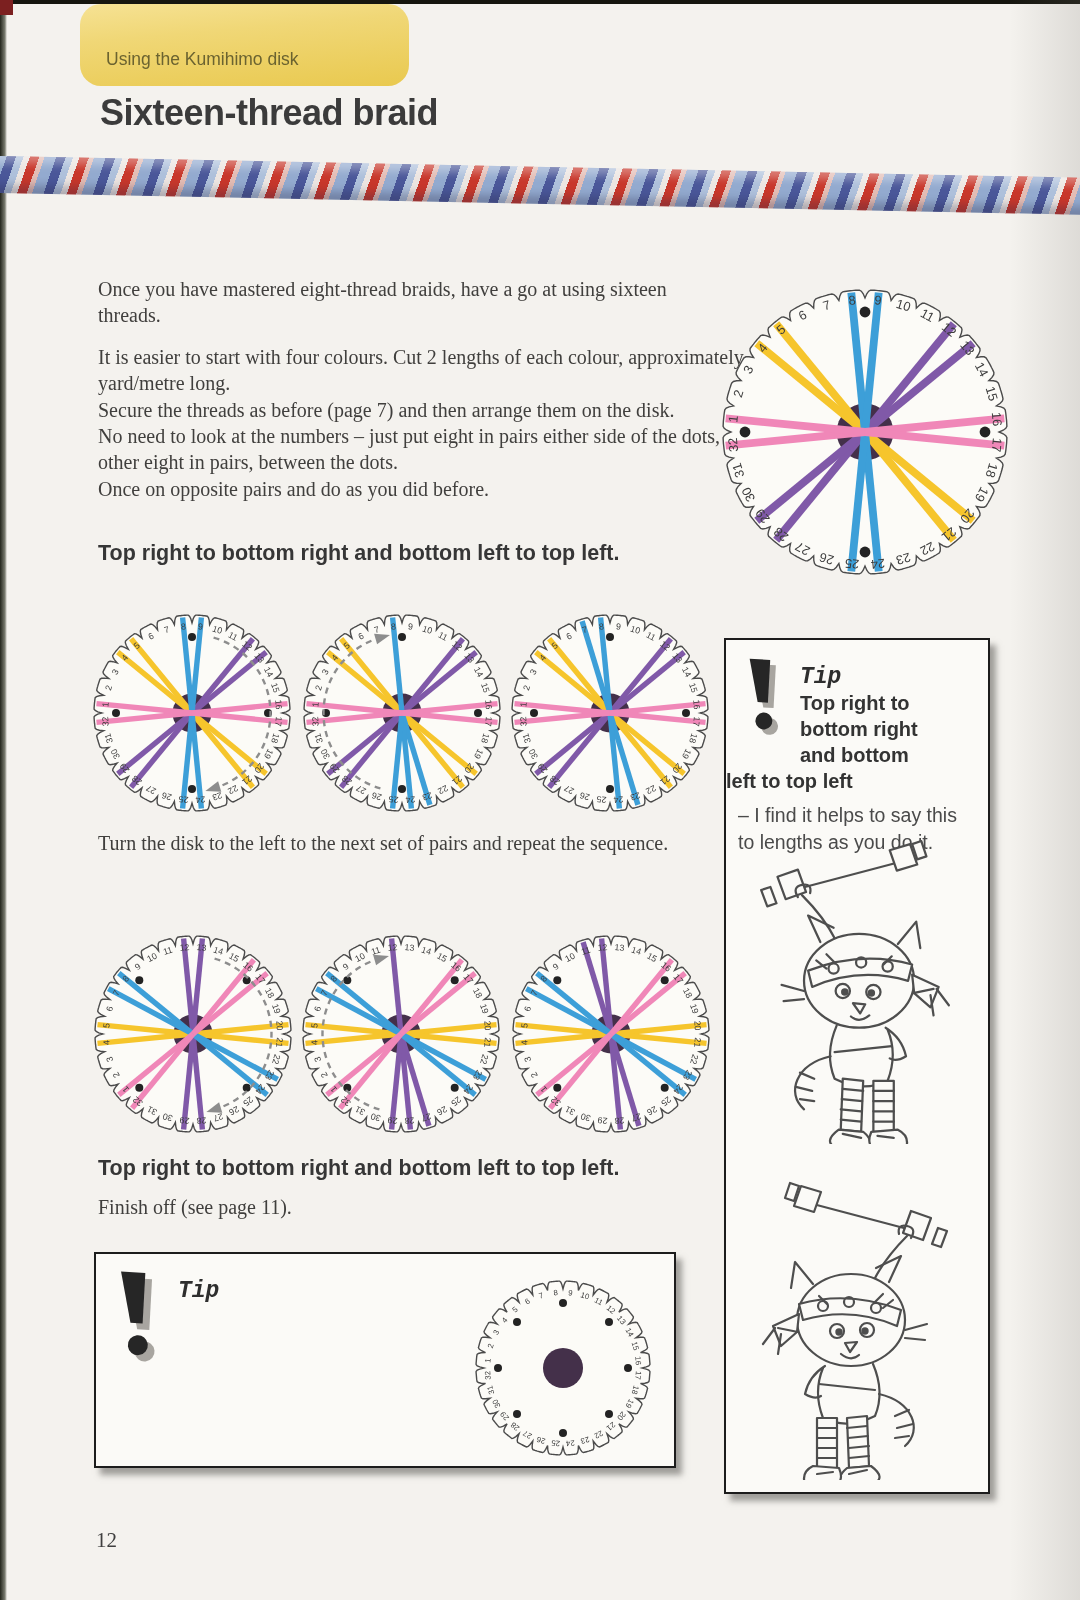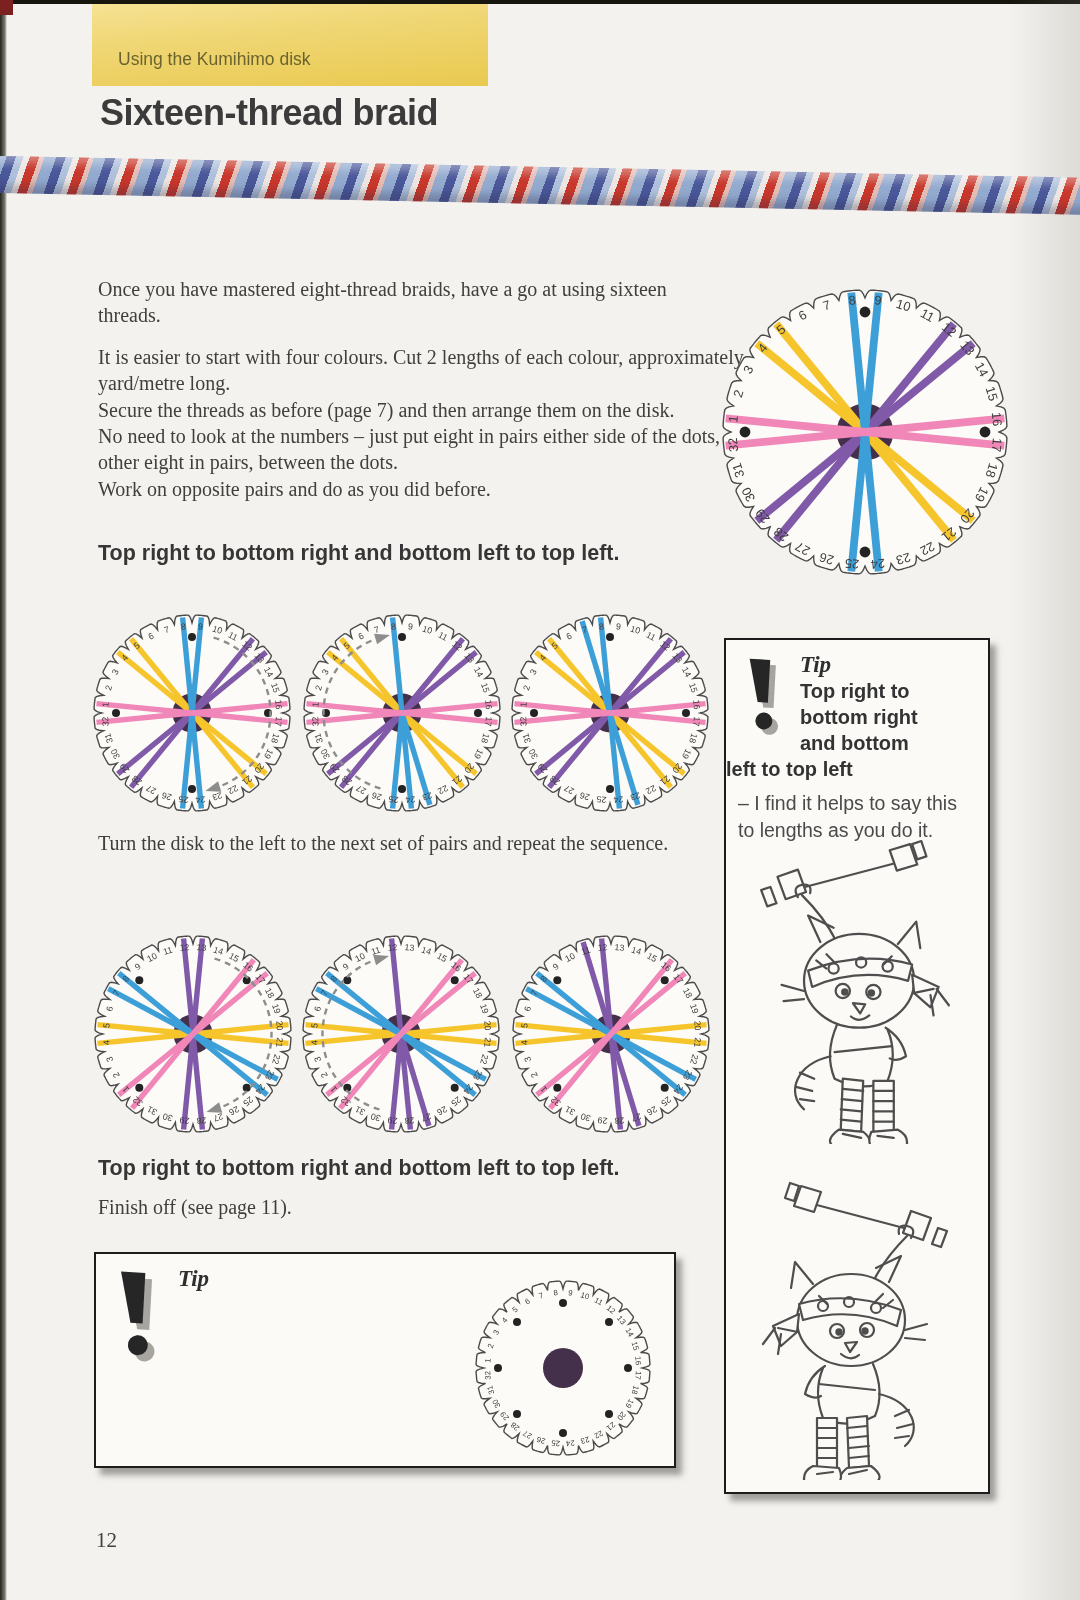--- a/index.html
+++ b/index.html
@@ -5,21 +5,21 @@
   html,body{margin:0;padding:0;background:#d8d6d2;}
   #page{position:relative;width:1080px;height:1600px;background:#f4f2ee;overflow:hidden;
         font-family:"Liberation Serif",serif;color:#403f3d;}
   .abs{position:absolute;}
   
   #edge-top{left:0;top:0;width:100%;height:4px;background:#16160f;}
   #edge-left{left:0;top:0;width:7px;height:100%;background:linear-gradient(90deg,#23251c,#7a7c70 70%,rgba(255,255,255,0));}
   #edge-speck{left:0;top:0;width:13px;height:15px;background:#7c2020;}
   #right-shade{right:0;top:0;width:70px;height:100%;background:linear-gradient(90deg,rgba(0,0,0,0),rgba(120,116,110,0.18));}
   
-  #tab{left:92px;top:4px;width:396px;height:82px;background:linear-gradient(175deg,#f7e withered294 0%,#f2d878 30%,#e9c94f 100%);}
+  #tab{left:80px;top:4px;width:329px;height:82px;background:linear-gradient(175deg,#f7e withered294 0%,#f2d878 30%,#e9c94f 100%);border-radius:21px;}
   #tab{background:linear-gradient(175deg,#f6e294 0%,#f0d776 35%,#e9c94f 100%);}
   #tab-label{position:absolute;left:26px;bottom:16px;font-family:"Liberation Sans",sans-serif;
              font-size:17.5px;color:#6b6330;}
   #title{left:100px;top:92px;font-family:"Liberation Sans",sans-serif;font-weight:bold;
          font-size:36px;color:#3b3b3b;letter-spacing:-0.5px;text-align:right;}
   
   #braid{left:-20px;top:167px;width:1140px;height:37px;transform:rotate(1.15deg);
     background:repeating-linear-gradient(108deg,#c8372b 0 9px,#e3bcb4 9px 14px,#93aacf 14px 25px,#4a5799 25px 34px,#aec0db 34px 41px,#ece5e1 41px 47px);
     box-shadow:inset 0 7px 9px rgba(255,255,255,0.35), inset 0 -8px 9px rgba(40,40,70,0.30);
     border-radius:4px;}
@@ -31,22 +31,22 @@
   #step1{left:98px;top:541px;}
   #mid-text{left:98px;top:830px;width:600px;font-size:20px;line-height:1.35;}
   #step2{left:98px;top:1156px;}
   #finish{left:98px;top:1196px;font-size:20px;}
   #page-number{left:96px;top:1528px;font-size:21px;color:#3f3f3f;}
   
   .tipbox{background:#fbfaf7;border:2px solid #1c1c1c;box-shadow:6px 7px 6px rgba(90,88,84,0.55);}
   #tip-bottom{left:94px;top:1252px;width:578px;height:212px;}
   #tip-right{left:724px;top:638px;width:262px;height:852px;}
   .tip-icon{float:left;margin:14px 14px 6px 16px;}
-  .tip-title{font-family:Liberation Serif, serif;font-style:italic;font-weight:bold;
-             font-size:23px;color:#2e2e2e;margin-top:12px;}
+  .tip-title{font-family:Liberation Mono, monospace;font-style:italic;font-weight:bold;
+             font-size:23px;color:#2e2e2e;margin-top:24px;}
   .tip-bold{font-family:"Liberation Sans",sans-serif;font-weight:bold;font-size:20px;
             line-height:1.3;color:#333;width:196px;}
   .tip-body{font-family:"Liberation Sans",sans-serif;font-size:19.5px;line-height:1.38;color:#4a4a4a;}
   #tip-right .tip-body{clear:left;margin:8px 14px 0 12px;}
   #tip-bottom .tip-body{width:372px;}
   .cat{position:absolute;}
   
   .disk{position:absolute;}
 </style>
 </head>
@@ -65,21 +65,21 @@
 
   <div class="abs" id="title">Sixteen-thread braid</div>
 
   <div class="abs" id="braid"></div>
 
   <div class="abs" id="intro">
     <p class="first">Once you have mastered eight-thread braids, have a go at using sixteen threads.</p>
     <p>It is easier to start with four colours. Cut 2 lengths of each colour, approximately 1 yard/metre long.</p>
     <p>Secure the threads as before (page 7) and then arrange them on the disk.</p>
     <p>No need to look at the numbers – just put eight in pairs either side of the dots, and the other eight in pairs, between the dots.</p>
-    <p>Work on opposite pairs and do as you did before.</p>
+    <p>Once on opposite pairs and do as you did before.</p>
   </div>
 
   <div class="disk" style="left:715px;top:282px;"><svg width="300" height="300" viewBox="0 0 300 300">
         <path d="M150.0,16.0L151.8,11.8L153.7,9.2L155.6,8.1L157.4,8.2L159.3,8.3L161.1,8.4L163.0,8.6L164.8,8.8L166.7,9.0L168.5,9.2L170.4,9.5L172.2,9.8L173.9,11.2L175.2,14.1L176.1,18.6L178.7,14.8L181.1,12.6L183.1,12.0L185.0,12.4L186.8,12.8L188.5,13.3L190.3,13.8L192.1,14.4L193.9,14.9L195.6,15.5L197.4,16.1L199.1,16.8L200.5,18.5L201.2,21.6L201.3,26.2L204.6,23.0L207.3,21.3L209.4,21.1L211.1,21.8L212.8,22.6L214.5,23.5L216.1,24.3L217.8,25.2L219.4,26.1L221.0,27.0L222.6,28.0L224.2,29.0L225.2,30.9L225.3,34.1L224.4,38.6L228.3,36.1L231.3,35.0L233.4,35.1L235.0,36.2L236.4,37.3L237.9,38.5L239.4,39.6L240.8,40.8L242.2,42.0L243.6,43.2L245.0,44.5L246.4,45.7L247.0,47.8L246.4,51.0L244.8,55.2L249.0,53.6L252.2,53.0L254.3,53.6L255.5,55.0L256.8,56.4L258.0,57.8L259.2,59.2L260.4,60.6L261.5,62.1L262.7,63.6L263.8,65.0L264.9,66.6L265.0,68.7L263.9,71.7L261.4,75.6L265.9,74.7L269.1,74.8L271.0,75.8L272.0,77.4L273.0,79.0L273.9,80.6L274.8,82.2L275.7,83.9L276.5,85.5L277.4,87.2L278.2,88.9L278.9,90.6L278.7,92.7L277.0,95.4L273.8,98.7L278.4,98.8L281.5,99.5L283.2,100.9L283.9,102.6L284.5,104.4L285.1,106.1L285.6,107.9L286.2,109.7L286.7,111.5L287.2,113.2L287.6,115.0L288.0,116.9L287.4,118.9L285.2,121.3L281.4,123.9L285.9,124.8L288.8,126.1L290.2,127.8L290.5,129.6L290.8,131.5L291.0,133.3L291.2,135.2L291.4,137.0L291.6,138.9L291.7,140.7L291.8,142.6L291.9,144.4L290.8,146.3L288.2,148.2L284.0,150.0L288.2,151.8L290.8,153.7L291.9,155.6L291.8,157.4L291.7,159.3L291.6,161.1L291.4,163.0L291.2,164.8L291.0,166.7L290.8,168.5L290.5,170.4L290.2,172.2L288.8,173.9L285.9,175.2L281.4,176.1L285.2,178.7L287.4,181.1L288.0,183.1L287.6,185.0L287.2,186.8L286.7,188.5L286.2,190.3L285.6,192.1L285.1,193.9L284.5,195.6L283.9,197.4L283.2,199.1L281.5,200.5L278.4,201.2L273.8,201.3L277.0,204.6L278.7,207.3L278.9,209.4L278.2,211.1L277.4,212.8L276.5,214.5L275.7,216.1L274.8,217.8L273.9,219.4L273.0,221.0L272.0,222.6L271.0,224.2L269.1,225.2L265.9,225.3L261.4,224.4L263.9,228.3L265.0,231.3L264.9,233.4L263.8,235.0L262.7,236.4L261.5,237.9L260.4,239.4L259.2,240.8L258.0,242.2L256.8,243.6L255.5,245.0L254.3,246.4L252.2,247.0L249.0,246.4L244.8,244.8L246.4,249.0L247.0,252.2L246.4,254.3L245.0,255.5L243.6,256.8L242.2,258.0L240.8,259.2L239.4,260.4L237.9,261.5L236.4,262.7L235.0,263.8L233.4,264.9L231.3,265.0L228.3,263.9L224.4,261.4L225.3,265.9L225.2,269.1L224.2,271.0L222.6,272.0L221.0,273.0L219.4,273.9L217.8,274.8L216.1,275.7L214.5,276.5L212.8,277.4L211.1,278.2L209.4,278.9L207.3,278.7L204.6,277.0L201.3,273.8L201.2,278.4L200.5,281.5L199.1,283.2L197.4,283.9L195.6,284.5L193.9,285.1L192.1,285.6L190.3,286.2L188.5,286.7L186.8,287.2L185.0,287.6L183.1,288.0L181.1,287.4L178.7,285.2L176.1,281.4L175.2,285.9L173.9,288.8L172.2,290.2L170.4,290.5L168.5,290.8L166.7,291.0L164.8,291.2L163.0,291.4L161.1,291.6L159.3,291.7L157.4,291.8L155.6,291.9L153.7,290.8L151.8,288.2L150.0,284.0L148.2,288.2L146.3,290.8L144.4,291.9L142.6,291.8L140.7,291.7L138.9,291.6L137.0,291.4L135.2,291.2L133.3,291.0L131.5,290.8L129.6,290.5L127.8,290.2L126.1,288.8L124.8,285.9L123.9,281.4L121.3,285.2L118.9,287.4L116.9,288.0L115.0,287.6L113.2,287.2L111.5,286.7L109.7,286.2L107.9,285.6L106.1,285.1L104.4,284.5L102.6,283.9L100.9,283.2L99.5,281.5L98.8,278.4L98.7,273.8L95.4,277.0L92.7,278.7L90.6,278.9L88.9,278.2L87.2,277.4L85.5,276.5L83.9,275.7L82.2,274.8L80.6,273.9L79.0,273.0L77.4,272.0L75.8,271.0L74.8,269.1L74.7,265.9L75.6,261.4L71.7,263.9L68.7,265.0L66.6,264.9L65.0,263.8L63.6,262.7L62.1,261.5L60.6,260.4L59.2,259.2L57.8,258.0L56.4,256.8L55.0,255.5L53.6,254.3L53.0,252.2L53.6,249.0L55.2,244.8L51.0,246.4L47.8,247.0L45.7,246.4L44.5,245.0L43.2,243.6L42.0,242.2L40.8,240.8L39.6,239.4L38.5,237.9L37.3,236.4L36.2,235.0L35.1,233.4L35.0,231.3L36.1,228.3L38.6,224.4L34.1,225.3L30.9,225.2L29.0,224.2L28.0,222.6L27.0,221.0L26.1,219.4L25.2,217.8L24.3,216.1L23.5,214.5L22.6,212.8L21.8,211.1L21.1,209.4L21.3,207.3L23.0,204.6L26.2,201.3L21.6,201.2L18.5,200.5L16.8,199.1L16.1,197.4L15.5,195.6L14.9,193.9L14.4,192.1L13.8,190.3L13.3,188.5L12.8,186.8L12.4,185.0L12.0,183.1L12.6,181.1L14.8,178.7L18.6,176.1L14.1,175.2L11.2,173.9L9.8,172.2L9.5,170.4L9.2,168.5L9.0,166.7L8.8,164.8L8.6,163.0L8.4,161.1L8.3,159.3L8.2,157.4L8.1,155.6L9.2,153.7L11.8,151.8L16.0,150.0L11.8,148.2L9.2,146.3L8.1,144.4L8.2,142.6L8.3,140.7L8.4,138.9L8.6,137.0L8.8,135.2L9.0,133.3L9.2,131.5L9.5,129.6L9.8,127.8L11.2,126.1L14.1,124.8L18.6,123.9L14.8,121.3L12.6,118.9L12.0,116.9L12.4,115.0L12.8,113.2L13.3,111.5L13.8,109.7L14.4,107.9L14.9,106.1L15.5,104.4L16.1,102.6L16.8,100.9L18.5,99.5L21.6,98.8L26.2,98.7L23.0,95.4L21.3,92.7L21.1,90.6L21.8,88.9L22.6,87.2L23.5,85.5L24.3,83.9L25.2,82.2L26.1,80.6L27.0,79.0L28.0,77.4L29.0,75.8L30.9,74.8L34.1,74.7L38.6,75.6L36.1,71.7L35.0,68.7L35.1,66.6L36.2,65.0L37.3,63.6L38.5,62.1L39.6,60.6L40.8,59.2L42.0,57.8L43.2,56.4L44.5,55.0L45.7,53.6L47.8,53.0L51.0,53.6L55.2,55.2L53.6,51.0L53.0,47.8L53.6,45.7L55.0,44.5L56.4,43.2L57.8,42.0L59.2,40.8L60.6,39.6L62.1,38.5L63.6,37.3L65.0,36.2L66.6,35.1L68.7,35.0L71.7,36.1L75.6,38.6L74.7,34.1L74.8,30.9L75.8,29.0L77.4,28.0L79.0,27.0L80.6,26.1L82.2,25.2L83.9,24.3L85.5,23.5L87.2,22.6L88.9,21.8L90.6,21.1L92.7,21.3L95.4,23.0L98.7,26.2L98.8,21.6L99.5,18.5L100.9,16.8L102.6,16.1L104.4,15.5L106.1,14.9L107.9,14.4L109.7,13.8L111.5,13.3L113.2,12.8L115.0,12.4L116.9,12.0L118.9,12.6L121.3,14.8L123.9,18.6L124.8,14.1L126.1,11.2L127.8,9.8L129.6,9.5L131.5,9.2L133.3,9.0L135.2,8.8L137.0,8.6L138.9,8.4L140.7,8.3L142.6,8.2L144.4,8.1L146.3,9.2L148.2,11.8L150.0,16.0Z" fill="#fcfbf7" stroke="#4b4b4b" stroke-width="1.4"></path>
         <circle cx="150" cy="150" r="28.400000000000002" fill="#44304a"></circle>
         <line x1="150" y1="150" x2="41.8" y2="61.2" stroke="#F6C52C" stroke-width="7.8"></line>
         <line x1="150" y1="150" x2="61.2" y2="41.8" stroke="#F6C52C" stroke-width="7.8"></line>
         <line x1="150" y1="150" x2="258.2" y2="238.8" stroke="#F6C52C" stroke-width="7.8"></line>
         <line x1="150" y1="150" x2="238.8" y2="258.2" stroke="#F6C52C" stroke-width="7.8"></line>
         <line x1="150" y1="150" x2="238.8" y2="41.8" stroke="#8059A8" stroke-width="7.8"></line>

